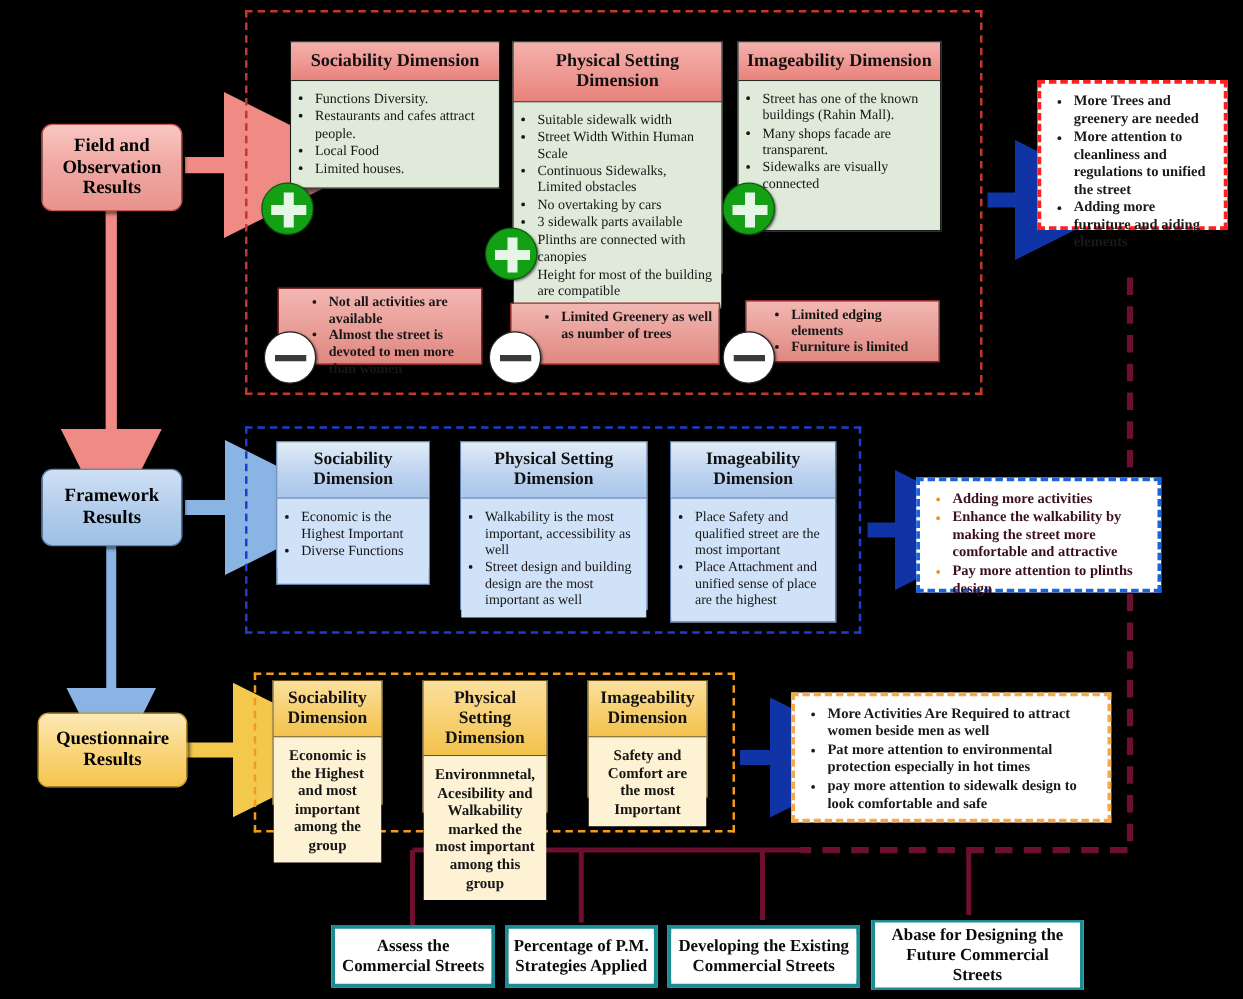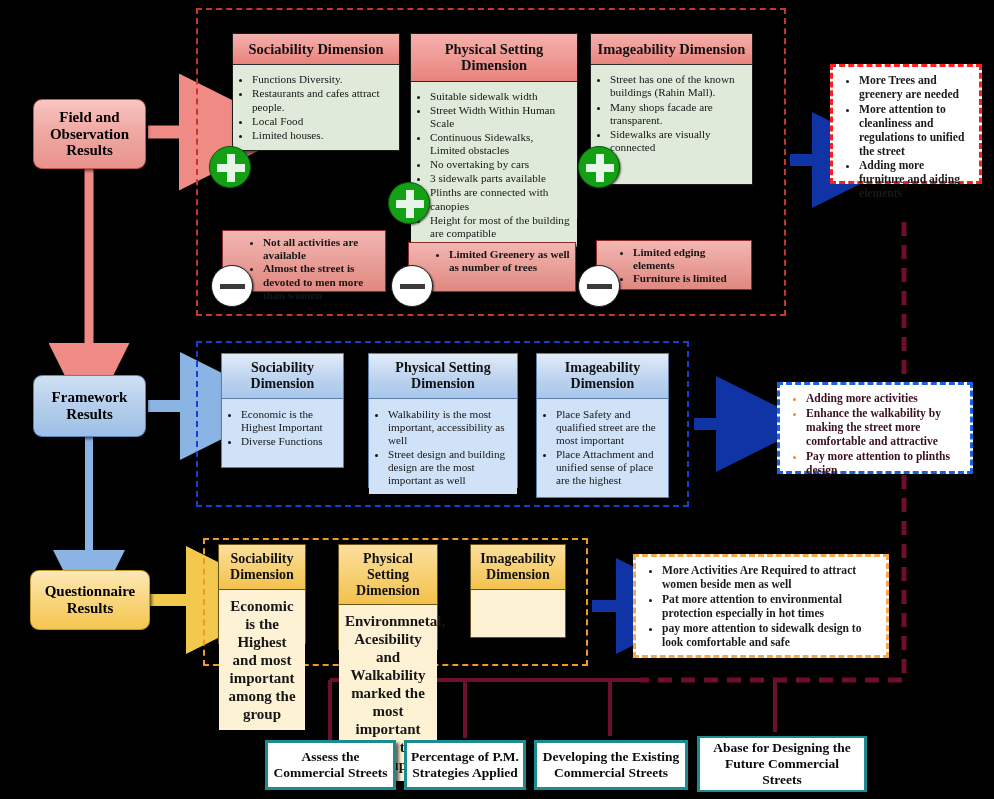--- a/index.html
+++ b/index.html
@@ -54,21 +54,21 @@
   }
   .c-blue .bdy{background:#cfe2f7;padding:9px 5px 6px 2px;}
   
   .c-gold{border:1px solid #6a5418;background:#fdf2d4;}
   .c-gold .hdr{
     background:linear-gradient(180deg,#fbdf9d 0%,#f7cf70 55%,#f3c24c 100%);
     font-size:14px;padding:6px 3px;border-bottom:1px solid #6a5418;
   }
   .c-gold .bdy{
     background:#fdf2d4;padding:7px 6px;text-align:center;
-    font-size:15px;font-weight:bold;color:#161616;line-height:1.2;
+    font-size:12px;font-weight:bold;color:#161616;line-height:1.2;
   }
   
   .neg{
     box-sizing:border-box;border:1px solid #8e2a2a;
     background:linear-gradient(180deg,#f2b7b2 0%,#eba49e 40%,#df8880 100%);
     box-shadow:3px 3px 3px rgba(0,0,0,.6);
   }
   .neg ul{margin:0;padding:5px 4px 4px 40px;}
   .neg li{font-size:11.2px;font-weight:bold;color:#161616;line-height:1.18;}
   
@@ -78,21 +78,21 @@
   .minus{background:#ffffff;border:1px solid #222;box-shadow:1px 1px 2px rgba(0,0,0,.6);}
   .minus:after{content:"";position:absolute;background:#333;}
   
   .rec{box-sizing:border-box;background:#ffffff;}
   .rec ul{margin:0;padding:7px 8px 7px 26px;}
   .rec li{
     font-size:11.6px;font-weight:bold;color:#1a1a1a;line-height:1.2;
     margin-bottom:1px;
   }
   .rec-red{border:3px dashed #ff1f1f;}
-  .rec-blue{border:3px dashed #1a63dd;margin-left:44px;}
+  .rec-blue{border:3px dashed #1a63dd;}
   .rec-blue li{color:#3a1020;}
   .rec-blue li::marker{color:#f08a28;}
   .rec-gold{border:3px dashed #f7a94a;}
   
   .grp{box-sizing:border-box;background:transparent;}
   .grp-red{border:2px dashed #c0392b;}
   .grp-blue{border:2px dashed #1a3fd0;}
   .grp-gold{border:2px dashed #f2991f;}
   
   .teal{
@@ -291,20 +291,21 @@
     <div class="bdy">Economic is the Highest and most important among the group</div>
   </div>
 
   <div class="abs card c-gold" style="left:338px;top:544px;width:100px;height:106px;">
     <div class="hdr">Physical Setting Dimension</div>
     <div class="bdy">Environmnetal, Acesibility and Walkability marked the most important among this group</div>
   </div>
 
   <div class="abs card c-gold" style="left:470px;top:544px;width:96px;height:94px;">
     <div class="hdr">Imageability Dimension</div>
+    <div class="bdy">Safety and Comfort are the most Important</div>
   </div>
 
   <div class="abs rec rec-gold" style="left:633px;top:554px;width:256px;height:104px;">
     <ul>
       <li>More Activities Are Required to attract women beside men as well</li>
       <li>Pat more attention to environmental protection especially in hot times</li>
       <li>pay more attention to sidewalk design to look comfortable and safe</li>
     </ul>
   </div>
 

